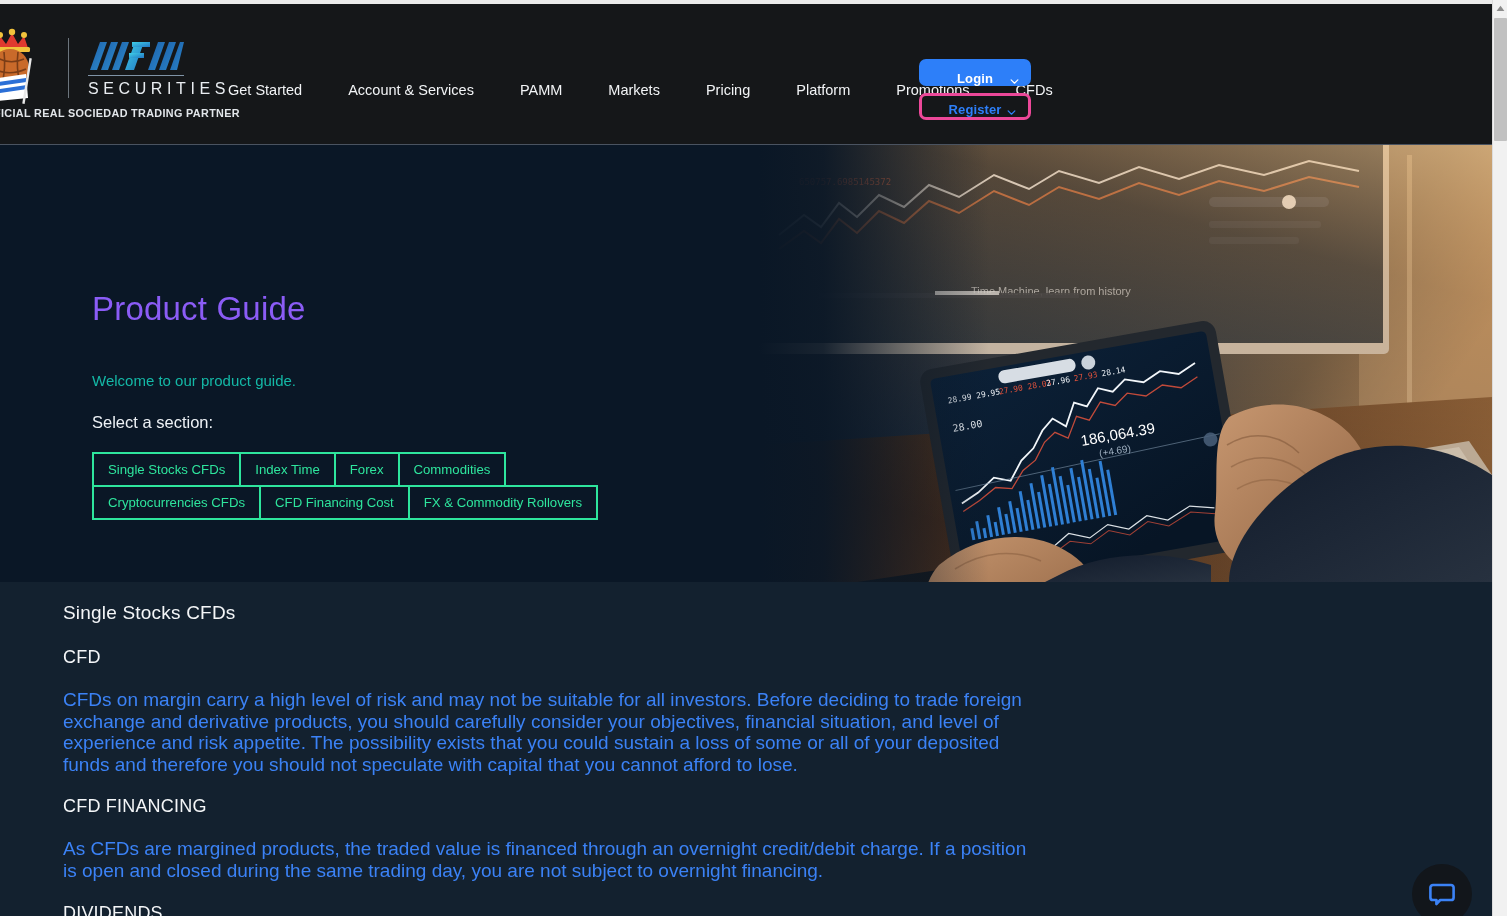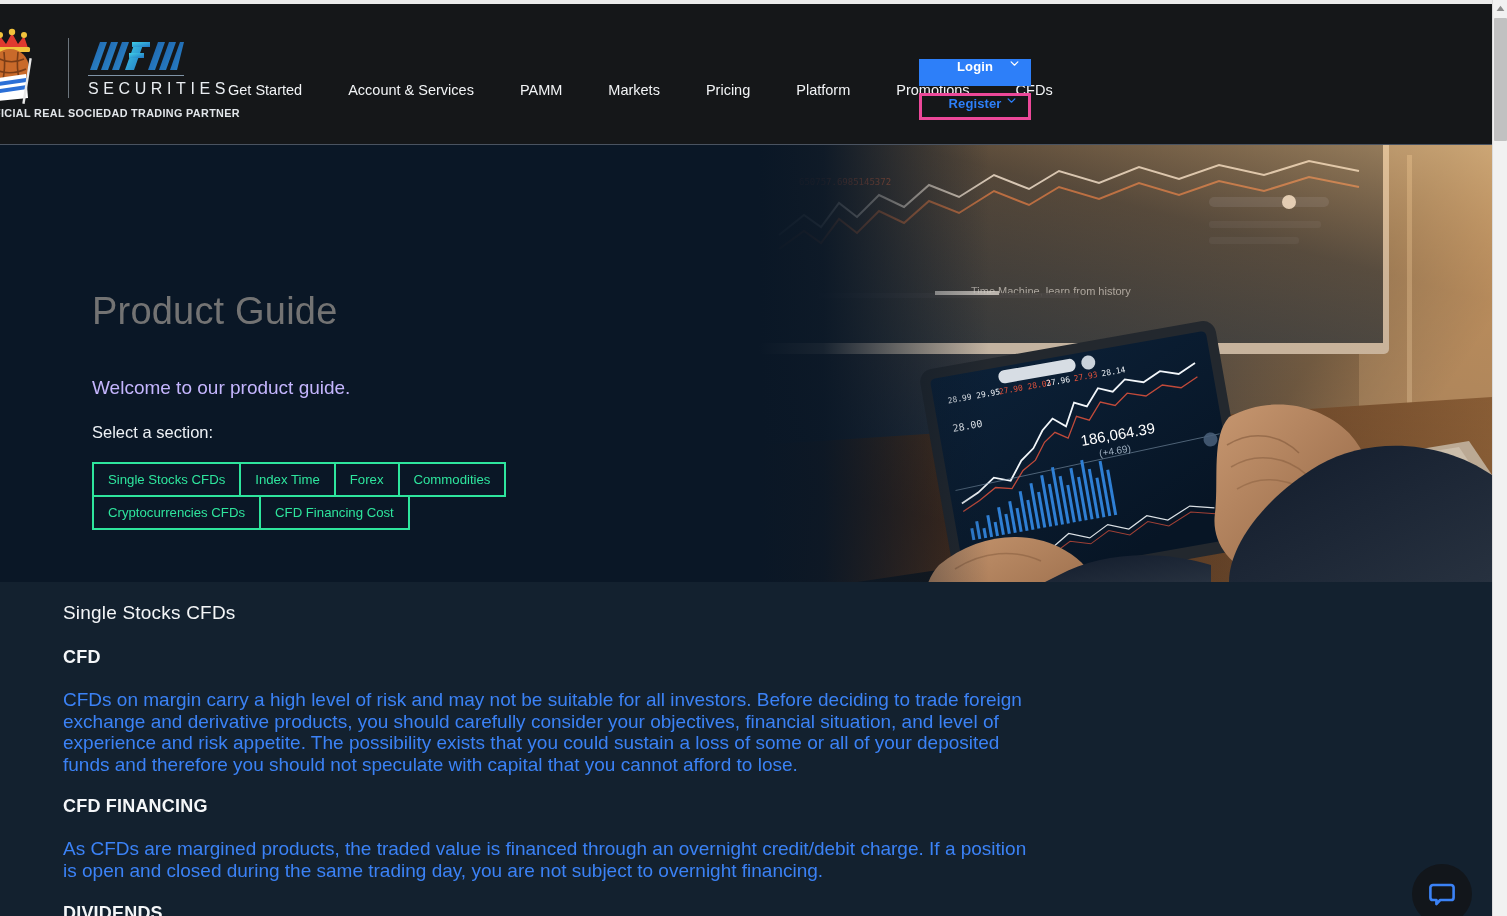--- a/index.html
+++ b/index.html
@@ -101,26 +101,26 @@
     line-height: 18px;
   }
 
   .auth-zone {
     position: absolute;
     left: 919px; top: 55px;
     width: 112px;
   }
   .btn-auth {
     display: flex;
-    align-items: flex-start;
+    align-items: flex-end;
     justify-content: center;
     position: relative;
     width: 112px;
     height: 27px;
-    border-radius: 0;
+    border-radius: 7px;
     font-size: 13px;
     font-weight: 700;
     cursor: pointer;
     letter-spacing: 0.1px;
   }
   .btn-login {
     background: #2d7ff9;
     color: #ffffff;
     margin-bottom: 7px;
   }
@@ -160,29 +160,29 @@
     z-index: 6;
   }
 
   .hero-text {
     position: absolute;
     left: 92px; top: 145px;
     width: 600px;
     z-index: 8;
   }
   .hero-title {
-    font-size: 38px;
-    color: #737373;
+    font-size: 33px;
+    color: #8b5cf6;
     font-weight: 400;
     letter-spacing: 0.2px;
     margin-bottom: 44px;
   }
   .hero-lead {
-    font-size: 19px;
-    color: #c4b5fd;
+    font-size: 15px;
+    color: #14b8a6;
     margin-bottom: 24px;
   }
   .hero-select {
     font-size: 16.5px;
     color: #eef2f6;
     margin-bottom: 20px;
   }
 
   .section-btns {
     display: flex;
@@ -221,21 +221,21 @@
   .c-h2 {
     font-size: 19px;
     color: #f4f6f8;
     font-weight: 400;
     margin-bottom: 23px;
     letter-spacing: 0.2px;
   }
   .c-h3 {
     font-size: 18px;
     color: #f4f6f8;
-    font-weight: 700;
+    font-weight: 400;
     margin-bottom: 21px;
     letter-spacing: 0.2px;
   }
   .c-p {
     font-size: 19px;
     line-height: 21.6px;
     color: #3b82f6;
     margin-bottom: 21px;
     width: 965px;
   }
@@ -525,20 +525,21 @@
       <div class="hero-title">Product Guide</div>
       <div class="hero-lead">Welcome to our product guide.</div>
       <div class="hero-select">Select a section:</div>
       <div class="section-btns">
         <div class="sbtn">Single Stocks CFDs</div>
         <div class="sbtn">Index Time</div>
         <div class="sbtn">Forex</div>
         <div class="sbtn">Commodities</div>
         <div class="sbtn">Cryptocurrencies CFDs</div>
         <div class="sbtn">CFD Financing Cost</div>
+        <div class="sbtn">FX &amp; Commodity Rollovers</div>
       </div>
     </div>
   </div>
 
   <div class="content">
     <div class="content-inner">
       <div class="c-h2">Single Stocks CFDs</div>
 
       <div class="c-h3">CFD</div>
       <div class="c-p">CFDs on margin carry a high level of risk and may not be suitable for all investors. Before deciding to trade foreign exchange and derivative products, you should carefully consider your objectives, financial situation, and level of experience and risk appetite. The possibility exists that you could sustain a loss of some or all of your deposited funds and therefore you should not speculate with capital that you cannot afford to lose.</div>

